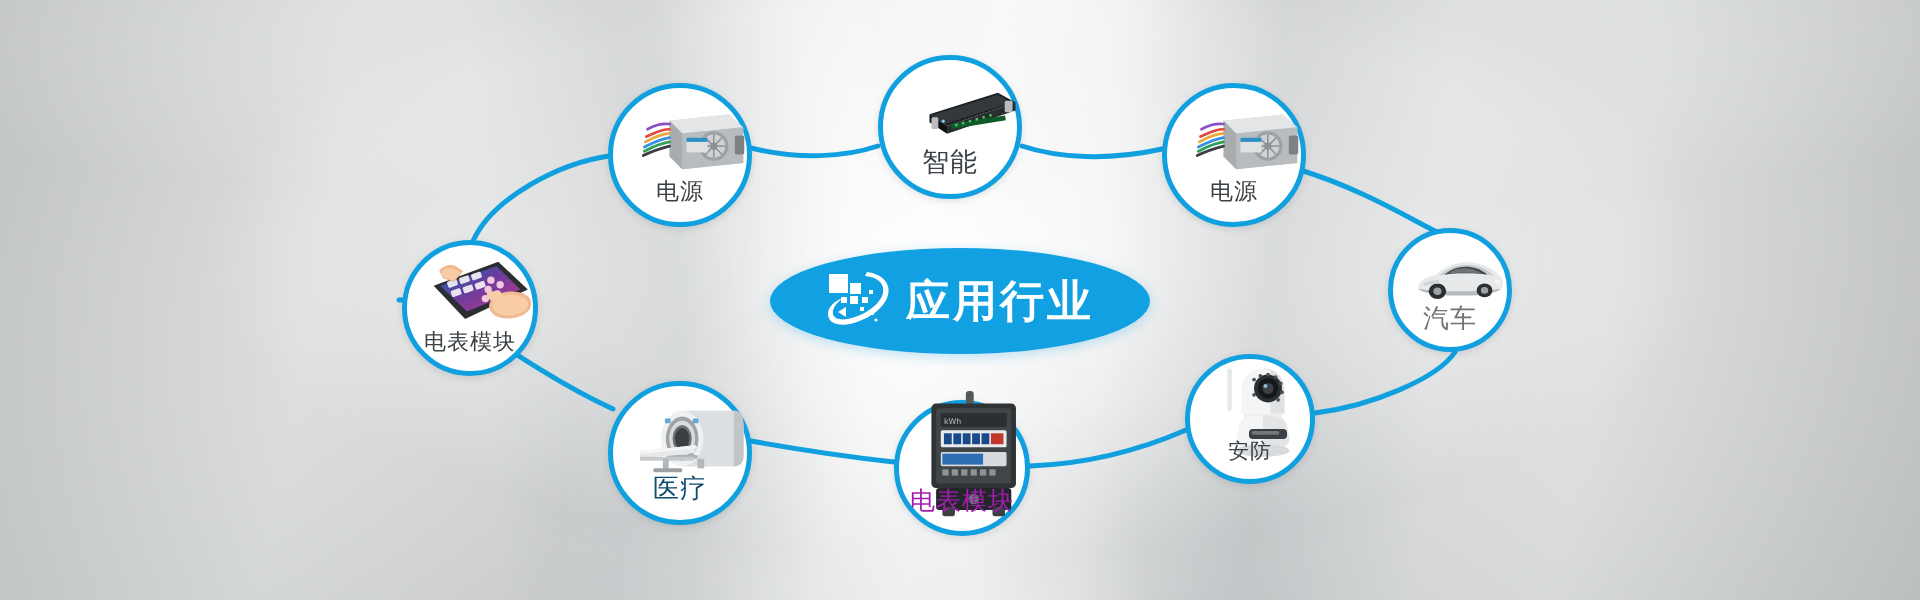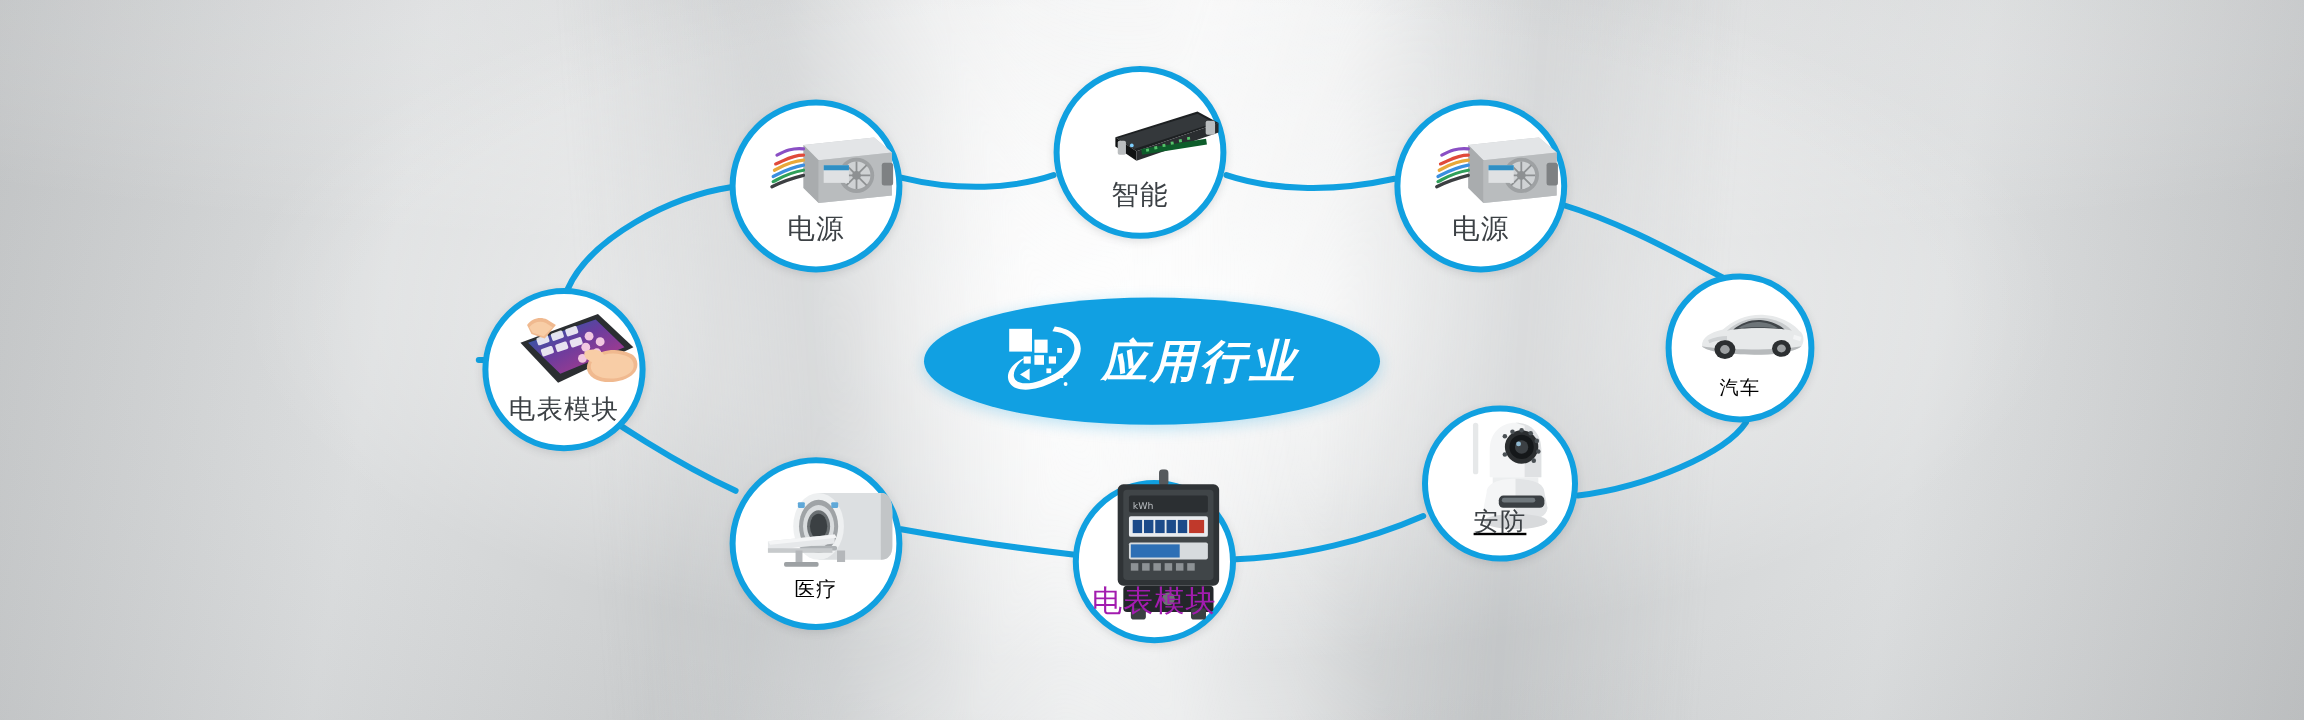--- a/index.html
+++ b/index.html
@@ -92,26 +92,25 @@
     align-items: center;
     justify-content: center;
     gap: 14px;
     border-radius: 50%;
     background: #11a0e2;
     box-shadow: 0 3px 12px rgba(17,160,226,0.28);
   }
   #center-badge .badge-logo { display: block; }
   #center-badge .badge-text {
     color: #ffffff;
-    font-size: 38px;
+    font-size: 44px;
     font-weight: 700;
     letter-spacing: 3px;
     line-height: 1;
     white-space: nowrap;
-    font-style: italic;
   }
 </style>
 </head>
 <body>
 
 <div id="stage" style="background: rgb(212, 214, 215);">
 
   <div class="bg-base"></div>
   <div class="bg-streaks"></div>
   <div class="bg-vignette"></div>
@@ -218,21 +217,21 @@
           <rect x="69" y="34" width="2.5" height="2.5" transform="rotate(-9 69 34)"></rect>
           <rect x="76" y="32" width="2.5" height="2.5" transform="rotate(-9 76 32)"></rect>
           <rect x="83" y="30" width="2.5" height="2.5" transform="rotate(-9 83 30)"></rect>
         </g>
         <rect x="24" y="33" width="7" height="12" rx="1.5" fill="#babdbf"></rect>
         <rect x="99" y="16" width="8" height="12" rx="1.5" fill="#babdbf"></rect>
         <circle cx="36" cy="37" r="1.6" fill="#7fd0ff"></circle>
       </g>
     </svg>
         </div>
-        <div class="node-label" style="font-size: 23px; color: rgb(60, 65, 69);">智能</div>
+        <div class="node-label" style="font-size: 27px; color: rgb(60, 65, 69);">智能</div>
       </div>
       <div class="node" style="left: 1162px; top: 83px; width: 144px; height: 144px; border: 5px solid rgb(16, 160, 224);">
         <div class="node-art">
     <svg width="104" height="72" viewBox="0 0 104 72" style="max-width: 109.44px; height: auto; width: 100%;">
       <g>
         <path d="M30,16 L86,10 L100,22 L100,56 L42,62 L30,50 Z" fill="#c9ccce"></path>
         <path d="M30,16 L86,10 L100,22 L42,28 Z" fill="#e3e5e7"></path>
         <path d="M42,28 L100,22 L100,56 L42,62 Z" fill="#b9bcbe"></path>
         <path d="M30,16 L42,28 L42,62 L30,50 Z" fill="#a9acae"></path>
         <circle cx="72" cy="40" r="14" fill="#9ea1a3"></circle>
@@ -272,23 +271,23 @@
         <path d="M6,42 C26,46 80,46 101,42 C96,47 78,50 56,50 C32,50 10,47 6,42 Z" fill="#b7babc"></path>
         <ellipse cx="28" cy="45" rx="10" ry="9" fill="#2c2f31"></ellipse>
         <ellipse cx="28" cy="45" rx="4.6" ry="4.2" fill="#9ea1a3"></ellipse>
         <ellipse cx="82" cy="44" rx="9" ry="8" fill="#2c2f31"></ellipse>
         <ellipse cx="82" cy="44" rx="4.2" ry="3.8" fill="#9ea1a3"></ellipse>
         <path d="M94,31 L101,33 L100,37 L93,35 Z" fill="#f3f4f5"></path>
         <path d="M12,36 C18,33 24,32 30,32 L30,36 C24,36 18,37 13,39 Z" fill="#cfd2d4"></path>
       </g>
     </svg>
         </div>
-        <div class="node-label" style="font-size: 16px; color: #000000;">汽车</div>
-      </div>
-      <div class="node" style="left: 1185px; top: 338px; width: 130px; height: 130px; border: 5px solid rgb(16, 160, 224); text-decoration: underline;">
+        <div class="node-label" style="font-size: 26px; color: #737373;">汽车</div>
+      </div>
+      <div class="node" style="left: 1185px; top: 354px; width: 130px; height: 130px; border: 5px solid rgb(16, 160, 224);">
         <div class="node-art">
     <svg width="78" height="86" viewBox="0 0 78 86" style="max-width: 98.8px; height: auto; width: 100%;">
       <g>
         <rect x="13" y="12" width="3.5" height="34" rx="1.7" fill="#e6e8e9"></rect>
         <path d="M24,30 C24,19 31,12 41,12 C51,12 58,19 58,30 L58,48 L24,48 Z" fill="#f4f5f6"></path>
         <path d="M41,12 C51,12 58,19 58,30 L58,48 L47,48 L47,14 Z" fill="#dfe1e3"></path>
         <circle cx="45" cy="28" r="11" fill="#2b2e30"></circle>
         <circle cx="45" cy="28" r="8" fill="#15181a"></circle>
         <circle cx="45" cy="28" r="4.4" fill="#3b4044"></circle>
         <circle cx="43" cy="26" r="1.6" fill="#8fb8d0"></circle>
@@ -366,21 +365,21 @@
         <rect x="30" y="52" width="32" height="4" rx="1.5" fill="#aeb2b5"></rect>
         <path d="M2,48 L60,42 L60,50 L2,56 Z" fill="#e6e8ea"></path>
         <path d="M2,48 L60,42 L62,45 L4,51 Z" fill="#f4f5f6"></path>
         <rect x="2" y="54" width="56" height="4" fill="#c7cacc"></rect>
         <rect x="26" y="56" width="6" height="12" fill="#b4b7ba"></rect>
         <rect x="16" y="66" width="30" height="4" rx="1.5" fill="#9da1a4"></rect>
         <rect x="62" y="56" width="7" height="10" fill="#b4b7ba"></rect>
       </g>
     </svg>
         </div>
-        <div class="node-label" style="font-size: 17px; color: #000000;">医疗</div>
+        <div class="node-label" style="font-size: 26px; color: #0c4a6e;">医疗</div>
       </div>
       <div class="node" style="left: 402px; top: 240px; width: 136px; height: 136px; border: 5px solid rgb(16, 160, 224);">
         <div class="node-art">
     <svg width="112" height="80" viewBox="0 0 112 80" style="max-width: 103.36px; height: auto; width: 100%;">
       <g>
         <path d="M4,30 L74,4 L106,34 L38,66 Z" fill="#2b2e31"></path>
         <path d="M11,30 L72,9 L98,34 L40,58 Z" fill="#12314f"></path>
         <path d="M11,30 L72,9 L98,34 L40,58 Z" fill="url(#tabgrad)"></path>
         <defs>
           <linearGradient id="tabgrad" x1="0" y1="0" x2="1" y2="1">

